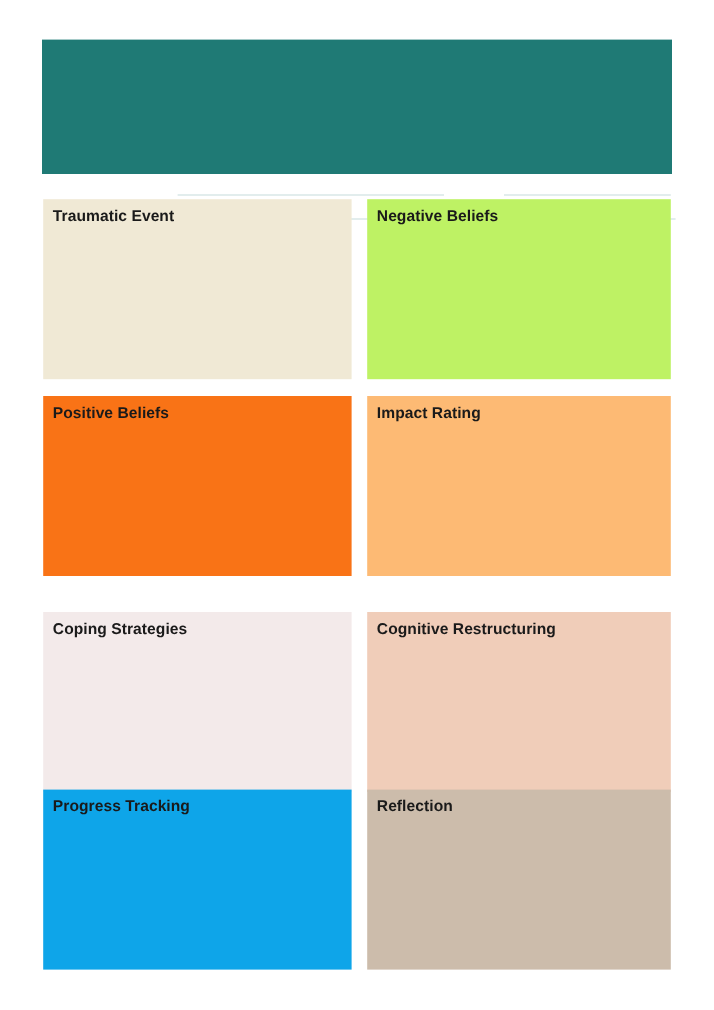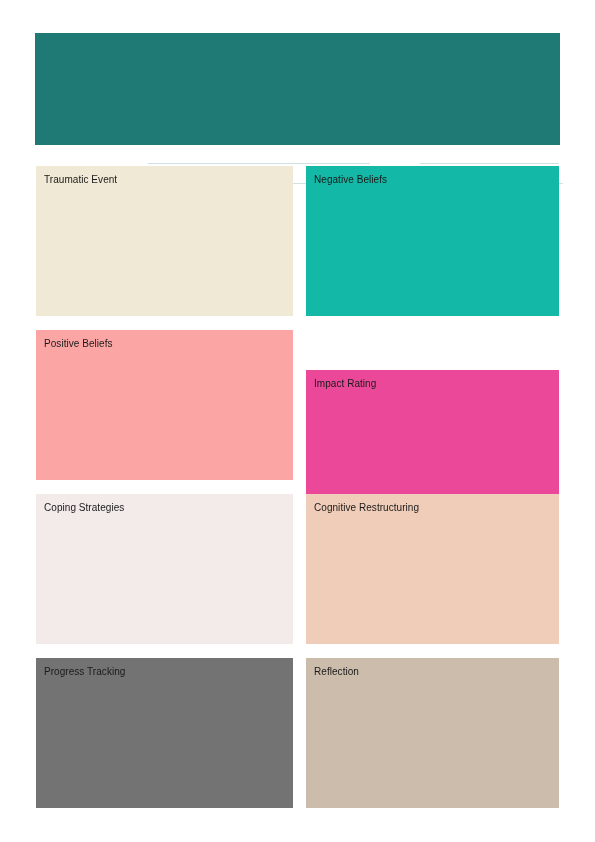--- a/index.html
+++ b/index.html
@@ -78,34 +78,34 @@
     top: 166px;
     width: 523px;
     height: 642px;
   }
   .cell {
     position: absolute;
     box-sizing: border-box;
     padding: 8px 0 0 8px;
   }
   .cell-label {
-    font-size: 10px;
-    font-weight: normal;
+    font-size: 13px;
+    font-weight: bold;
     color: #1a1a1a;
     letter-spacing: 0.05px;
     line-height: 11px;
     font-family: "Liberation Sans", sans-serif;
     white-space: nowrap;
   }
   .col-left  { left: 0px;   width: 257px; }
   .col-right { left: 270px; width: 253px; }
 
   .row-1 { top: 0px;   height: 150px; }
   .row-2 { top: 164px; height: 150px; }
-  .row-3 { top: 328px; height: 150px; }
+  .row-3 { top: 344px; height: 150px; }
   .row-4 { top: 492px; height: 150px; }
 </style>
 </head>
 <body>
 
 <div class="header" style="background: rgb(31, 122, 117);">
 
 
   <div class="field-row" id="row-client">
     <span class="field-label">Client Name:</span>
@@ -123,41 +123,41 @@
   </div>
 
 </div>
 
 <div class="grid">
 
   <div class="cell col-left row-1" style="background: rgb(240, 233, 213);">
     <div class="cell-label">Traumatic Event</div>
   </div>
 
-  <div class="cell col-right row-1" style="background: #14b8a6;">
+  <div class="cell col-right row-1" style="background: #bef264;">
     <div class="cell-label">Negative Beliefs</div>
   </div>
 
-  <div class="cell col-left row-2" style="background: #fca5a5;">
+  <div class="cell col-left row-2" style="background: #f97316;">
     <div class="cell-label">Positive Beliefs</div>
   </div>
 
-  <div class="cell col-right row-2" style="background: #ec4899; margin-top: 40px;">
+  <div class="cell col-right row-2" style="background: #fdba74;">
     <div class="cell-label">Impact Rating</div>
   </div>
 
   <div class="cell col-left row-3" style="background: rgb(243, 234, 234);">
     <div class="cell-label">Coping Strategies</div>
   </div>
 
   <div class="cell col-right row-3" style="background: rgb(240, 205, 185);">
     <div class="cell-label">Cognitive Restructuring</div>
   </div>
 
-  <div class="cell col-left row-4" style="background: #737373;">
+  <div class="cell col-left row-4" style="background: #0ea5e9;">
     <div class="cell-label">Progress Tracking</div>
   </div>
 
   <div class="cell col-right row-4" style="background: rgb(204, 188, 171);">
     <div class="cell-label">Reflection</div>
   </div>
 
 </div>
 
 </body></html>

